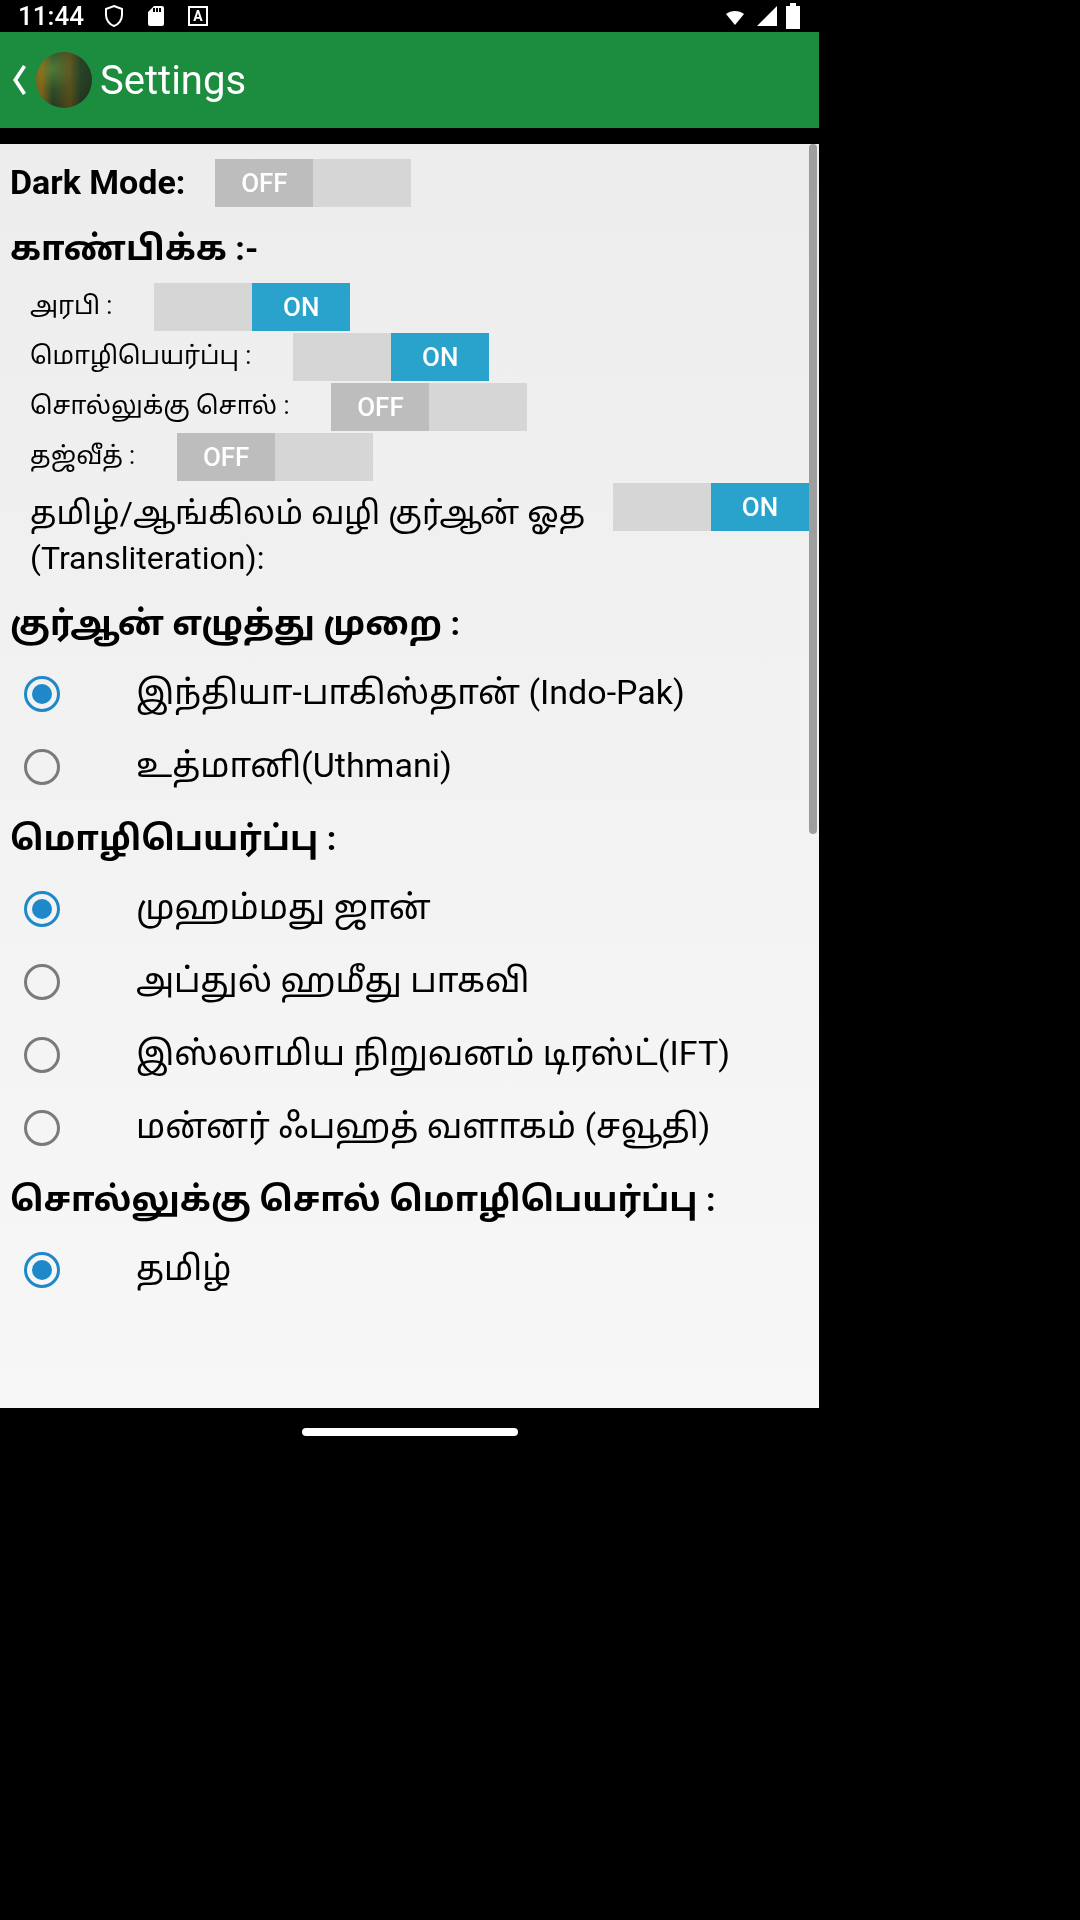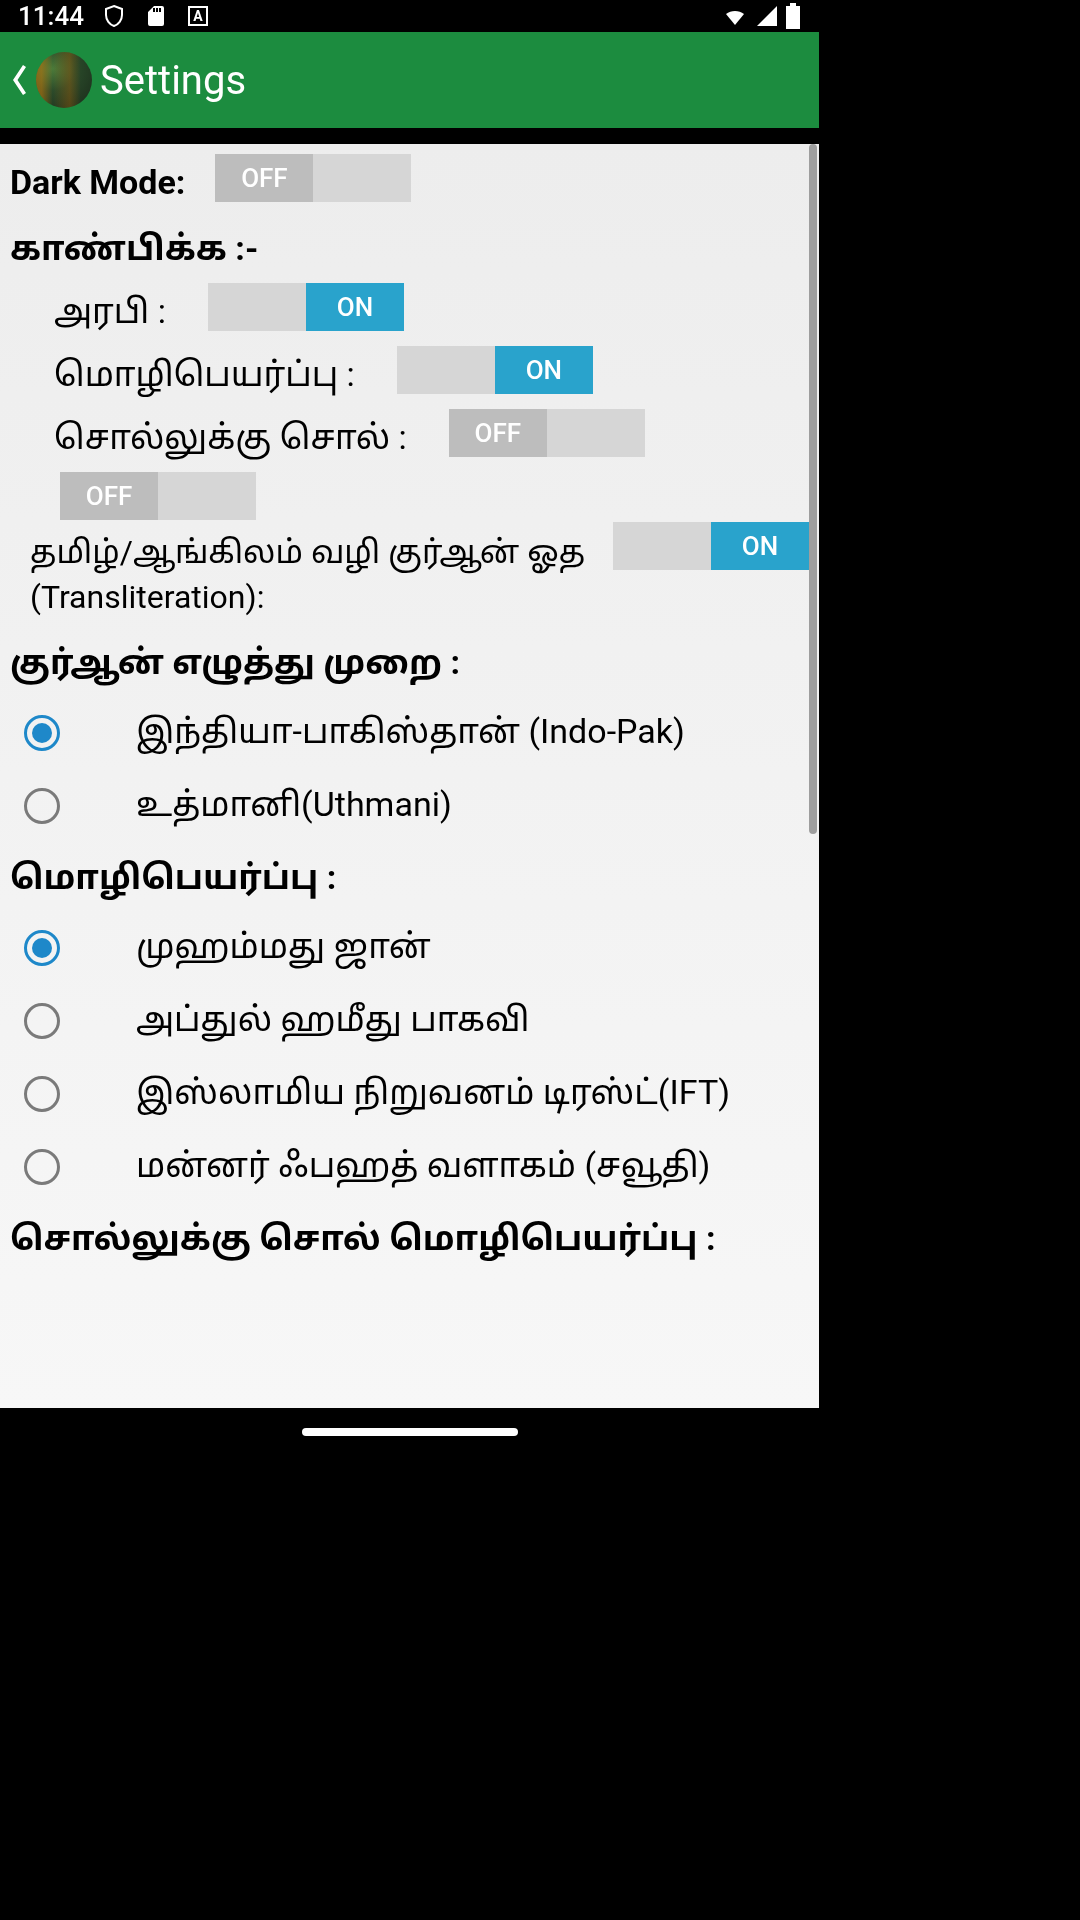--- a/index.html
+++ b/index.html
@@ -75,36 +75,35 @@
     position: absolute;
     top: 144px;
     right: 2px;
     width: 8px;
     height: 690px;
     background: #9e9e9e;
     border-radius: 4px;
   }
   .row {
     display: flex;
-    align-items: flex-start;
+    align-items: center;
     flex-wrap: wrap;
     margin-bottom: 2px;
   }
   .row-indent { padding-left: 20px; }
   .label-bold {
     font-size: 34px;
     font-weight: 700;
     color: #000;
     padding: 8px 0 10px 0;
   }
   .label {
-    font-size: 34px;
+    font-size: 25px;
     color: #000;
     padding: 8px 12px 8px 0;
-    margin-left: 24px;
   }
   .label-wide {
     font-size: 32px;
     color: #000;
     flex: 1;
     padding: 8px 12px 8px 0;
     line-height: 1.4;
   }
   .section-heading {
     font-size: 34px;
@@ -278,20 +277,21 @@
   <div class="row row-indent">
     <span class="label">சொல்லுக்கு சொல் :</span>
     <span style="width:30px"></span>
     <div class="toggle toggle-off">
       <div class="toggle-half toggle-left">OFF</div>
       <div class="toggle-half toggle-right">ON</div>
     </div>
   </div>
 
   <div class="row row-indent">
+    <span class="label">தஜ்வீத் :</span>
     <span style="width:30px"></span>
     <div class="toggle toggle-off">
       <div class="toggle-half toggle-left">OFF</div>
       <div class="toggle-half toggle-right">ON</div>
     </div>
   </div>
 
   <div class="transliteration-row">
     <span class="label-wide">தமிழ்/ஆங்கிலம் வழி குர்ஆன் ஓத (Transliteration):</span>
     <div class="toggle toggle-on">
@@ -322,20 +322,24 @@
   <div class="radio-row">
     <div class="radio"></div>
     <span class="radio-label">இஸ்லாமிய நிறுவனம் டிரஸ்ட்(IFT)</span>
   </div>
   <div class="radio-row">
     <div class="radio"></div>
     <span class="radio-label">மன்னர் ஃபஹத் வளாகம் (சவூதி)</span>
   </div>
 
   <div class="section-heading">சொல்லுக்கு சொல் மொழிபெயர்ப்பு :</div>
+  <div class="radio-row">
+    <div class="radio selected"></div>
+    <span class="radio-label">தமிழ்</span>
+  </div>
 
 </div>
 
 <div class="scrollbar"></div>
 
 <div class="nav-bar">
   <div class="nav-pill"></div>
 </div>
 
 </body></html>

